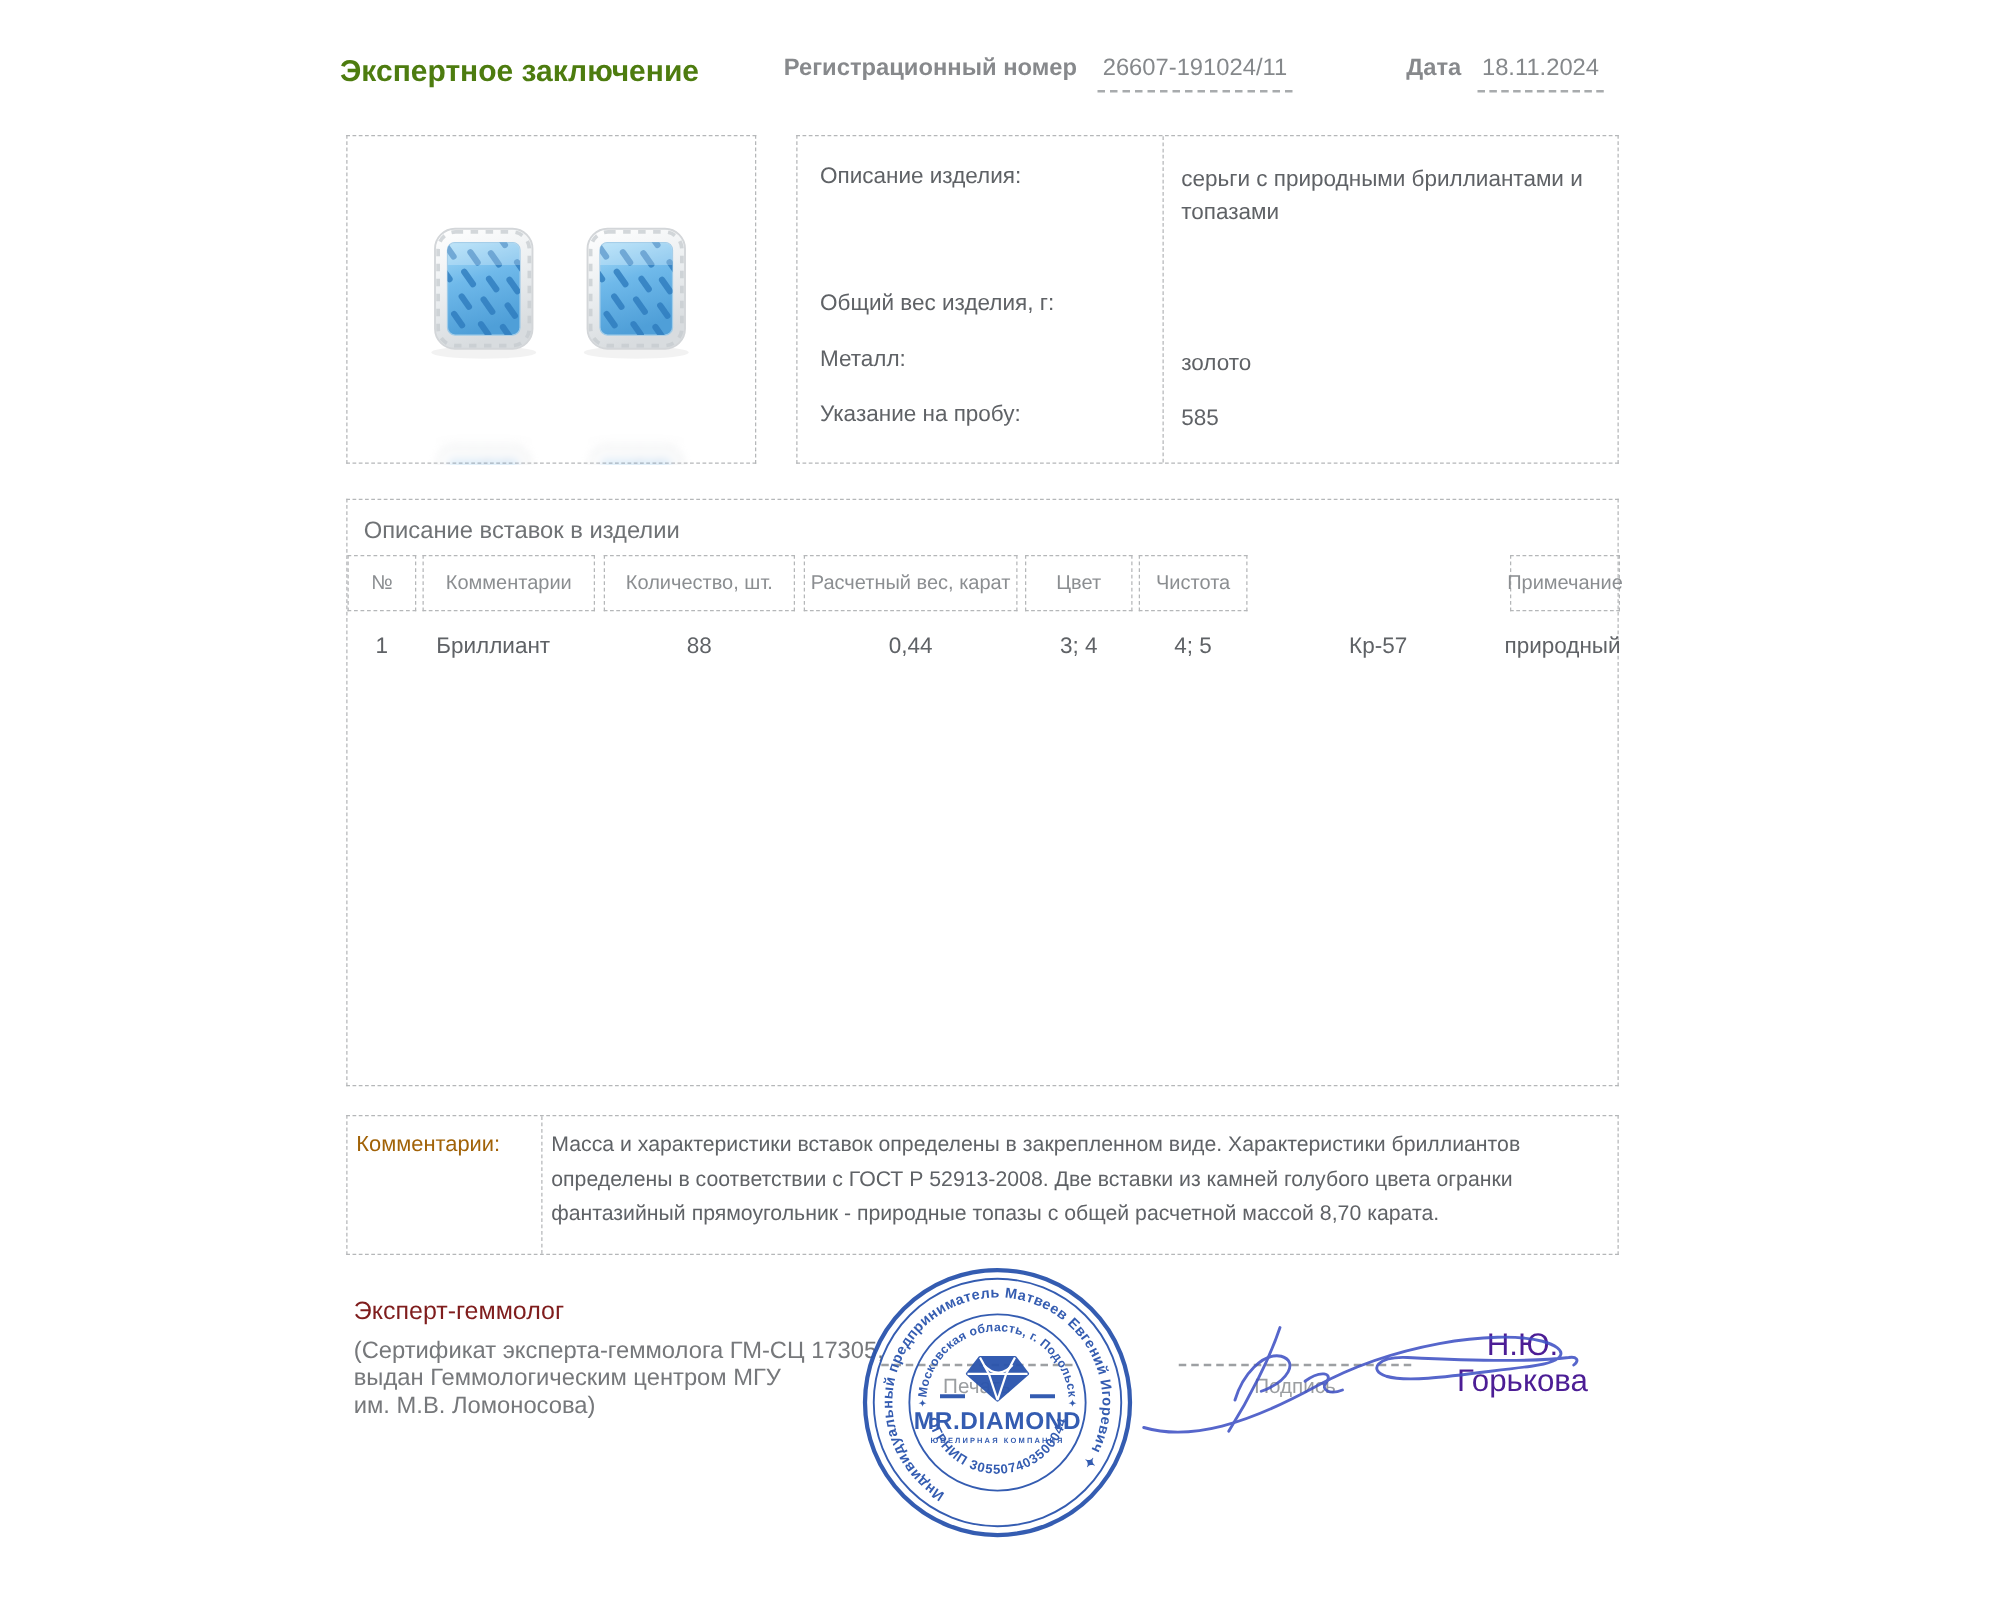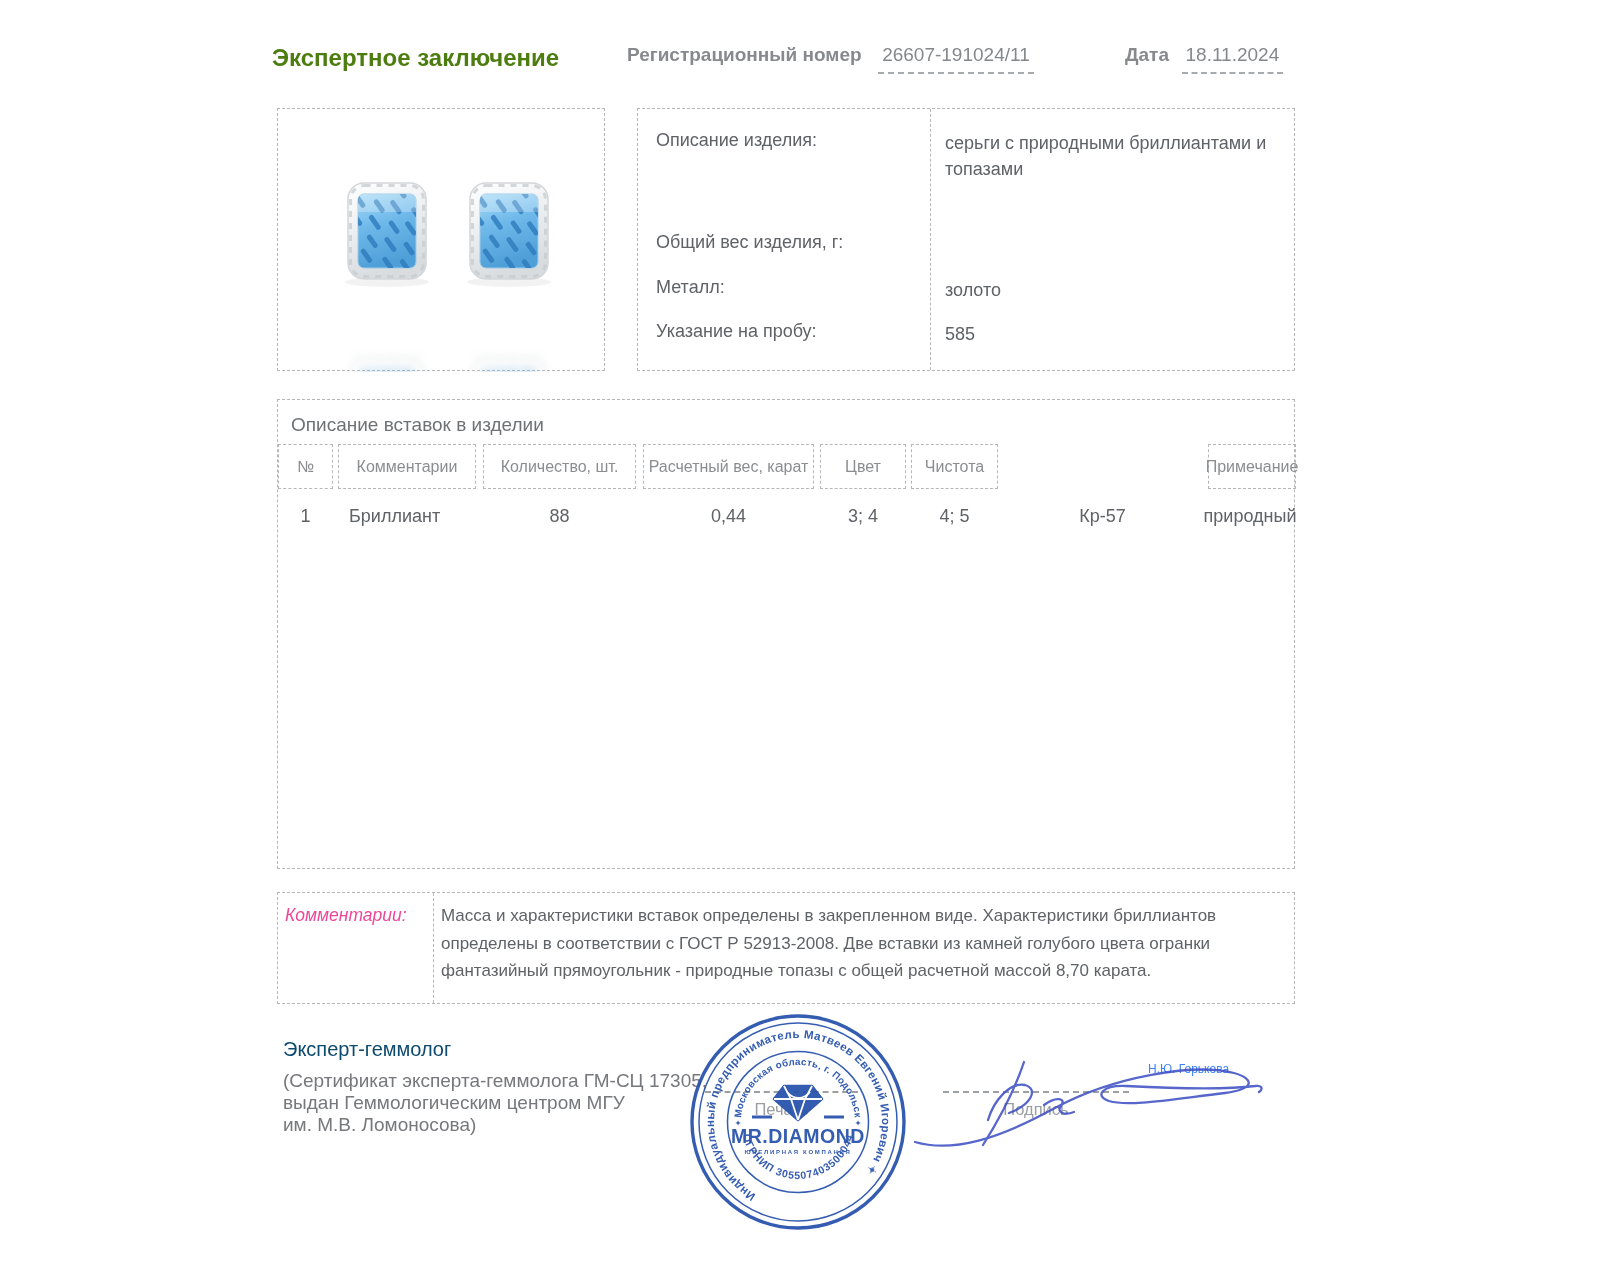--- a/index.html
+++ b/index.html
@@ -30,26 +30,26 @@
          text-align:center;box-sizing:border-box;}
   .hc0{left:0;width:55px;} .hc1{left:60px;width:138px;} .hc2{left:205px;width:153px;}
   .hc3{left:365px;width:171px;} .hc4{left:542px;width:86px;} .hc5{left:633px;width:87px;}
   .hc6{left:726px;width:197px;} .hc7{left:930px;width:88px;}
   .dc0{left:0;width:55px;} .dc1{left:60px;width:138px;text-align:left;padding-left:11px;}
   .dc2{left:205px;width:153px;} .dc3{left:365px;width:171px;} .dc4{left:542px;width:86px;}
   .dc5{left:633px;width:87px;} .dc6{left:726px;width:197px;} .dc7{left:922px;width:100px;}
   
   .comm-box{left:277px;top:892px;width:1018px;height:112px;}
   .comm-label-cell{left:0;top:0;bottom:0;width:155px;border-right:1.5px dashed #b5b7b9;}
-  .comm-label{left:7px;top:12px;font-size:17.5px;color:#ec4899;font-style:italic;}
+  .comm-label{left:7px;top:12px;font-size:17.5px;color:#a16207;}
   .comm-text{left:163px;top:9px;width:830px;font-size:17px;line-height:27.5px;color:#5f6266;}
   
-  .expert-title{left:283px;top:1038px;font-size:20px;color:#0c4a6e;}
+  .expert-title{left:283px;top:1038px;font-size:20px;color:#7f1d1d;}
   .expert-cert{left:283px;top:1070px;font-size:19px;line-height:22px;color:#76787b;}
-  .expert-name{left:1148px;top:1062px;width:140px;text-align:left;font-size:12px;color:#3b82f6;}
+  .expert-name{left:1148px;top:1062px;width:140px;text-align:center;font-size:25px;color:#4c1d95;}
   .sig-line{border-top:2px dashed #9da0a3;height:0;}
   .pechat-line{left:705px;top:1091px;width:153px;}
   .podpis-line{left:943px;top:1091px;width:186px;}
   .sig-label{font-size:16.5px;color:#9b9ea1;text-align:center;}
   .pechat-label{left:705px;top:1100px;width:153px;}
   .podpis-label{left:943px;top:1100px;width:186px;}
   .stamp-svg{left:686px;top:1010px;width:224px;height:224px;}
   .signature-svg{left:903px;top:1056px;width:365px;height:98px;}
   .earrings-svg{left:0;top:0;width:328px;height:263px;}
 </style>

